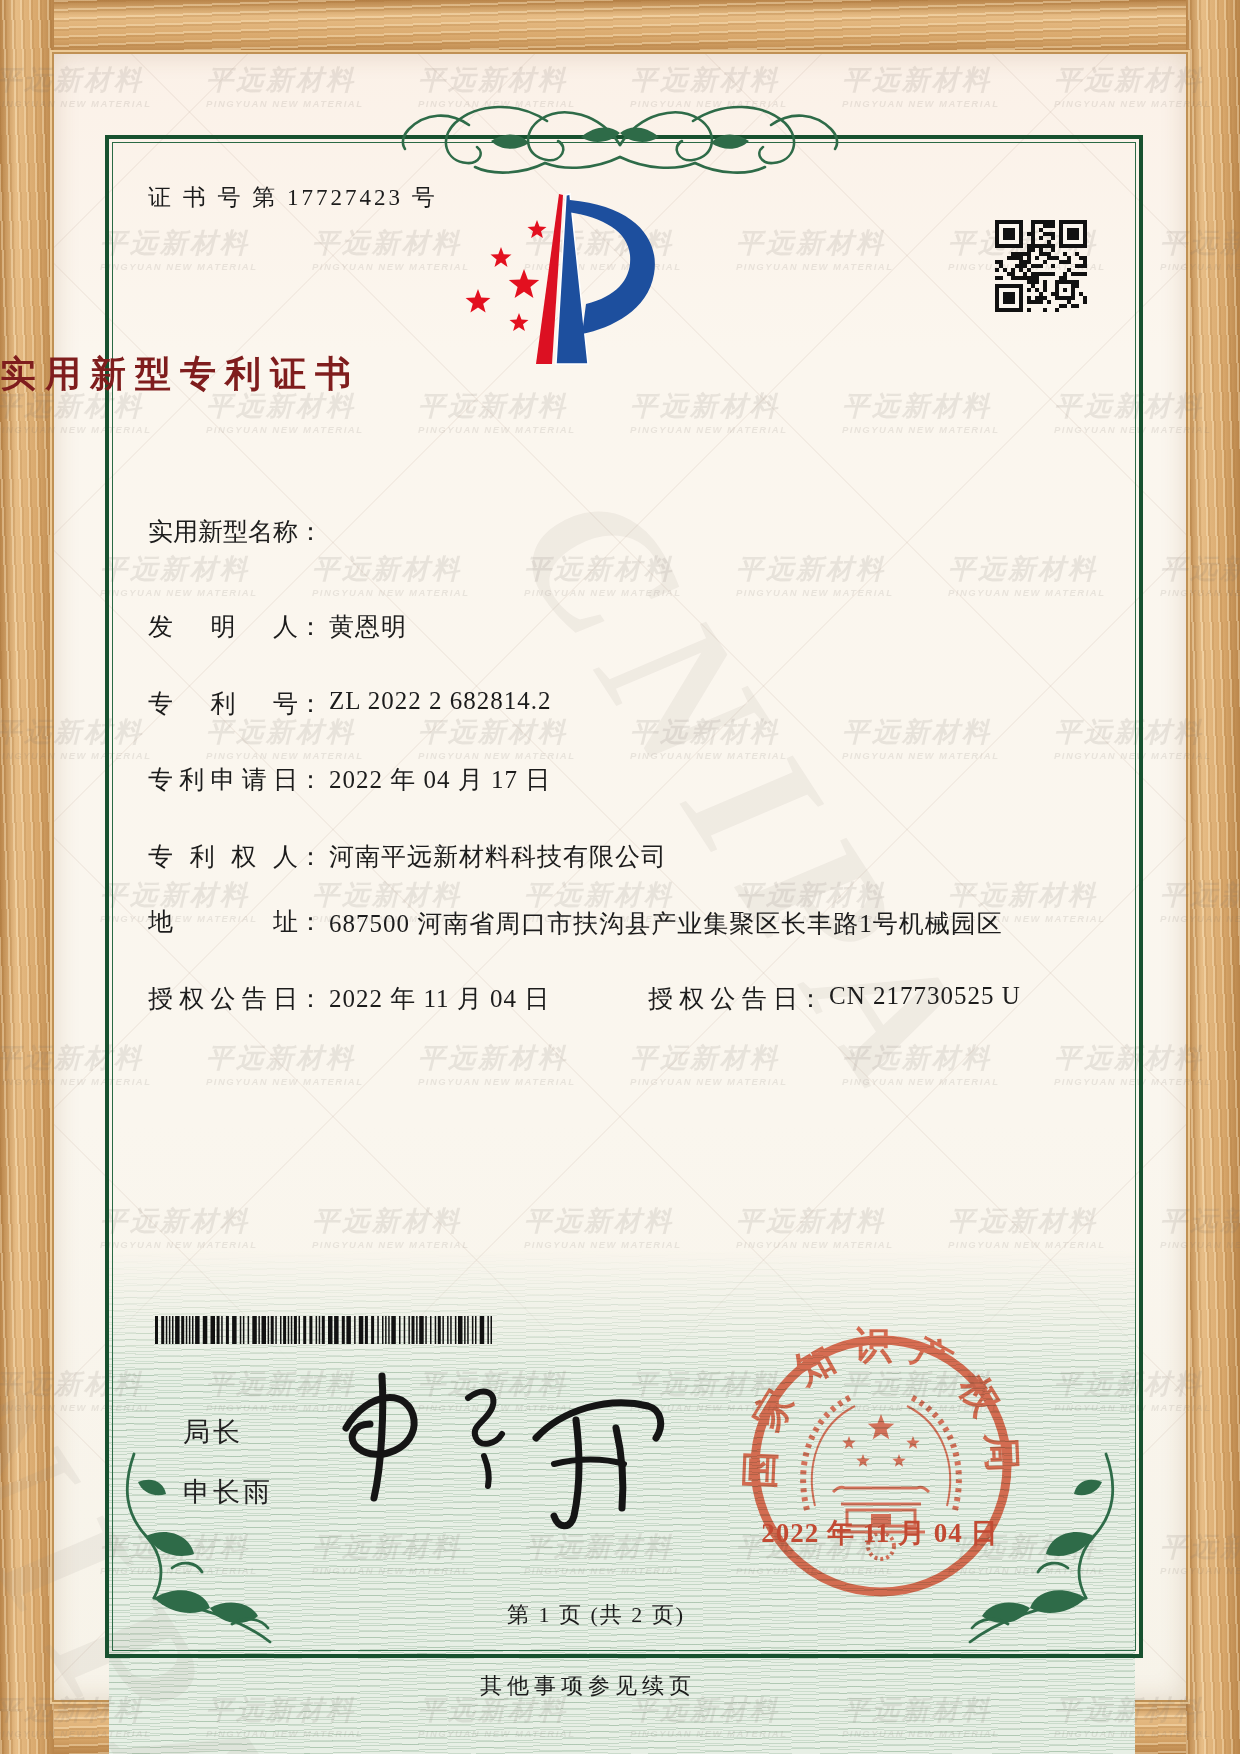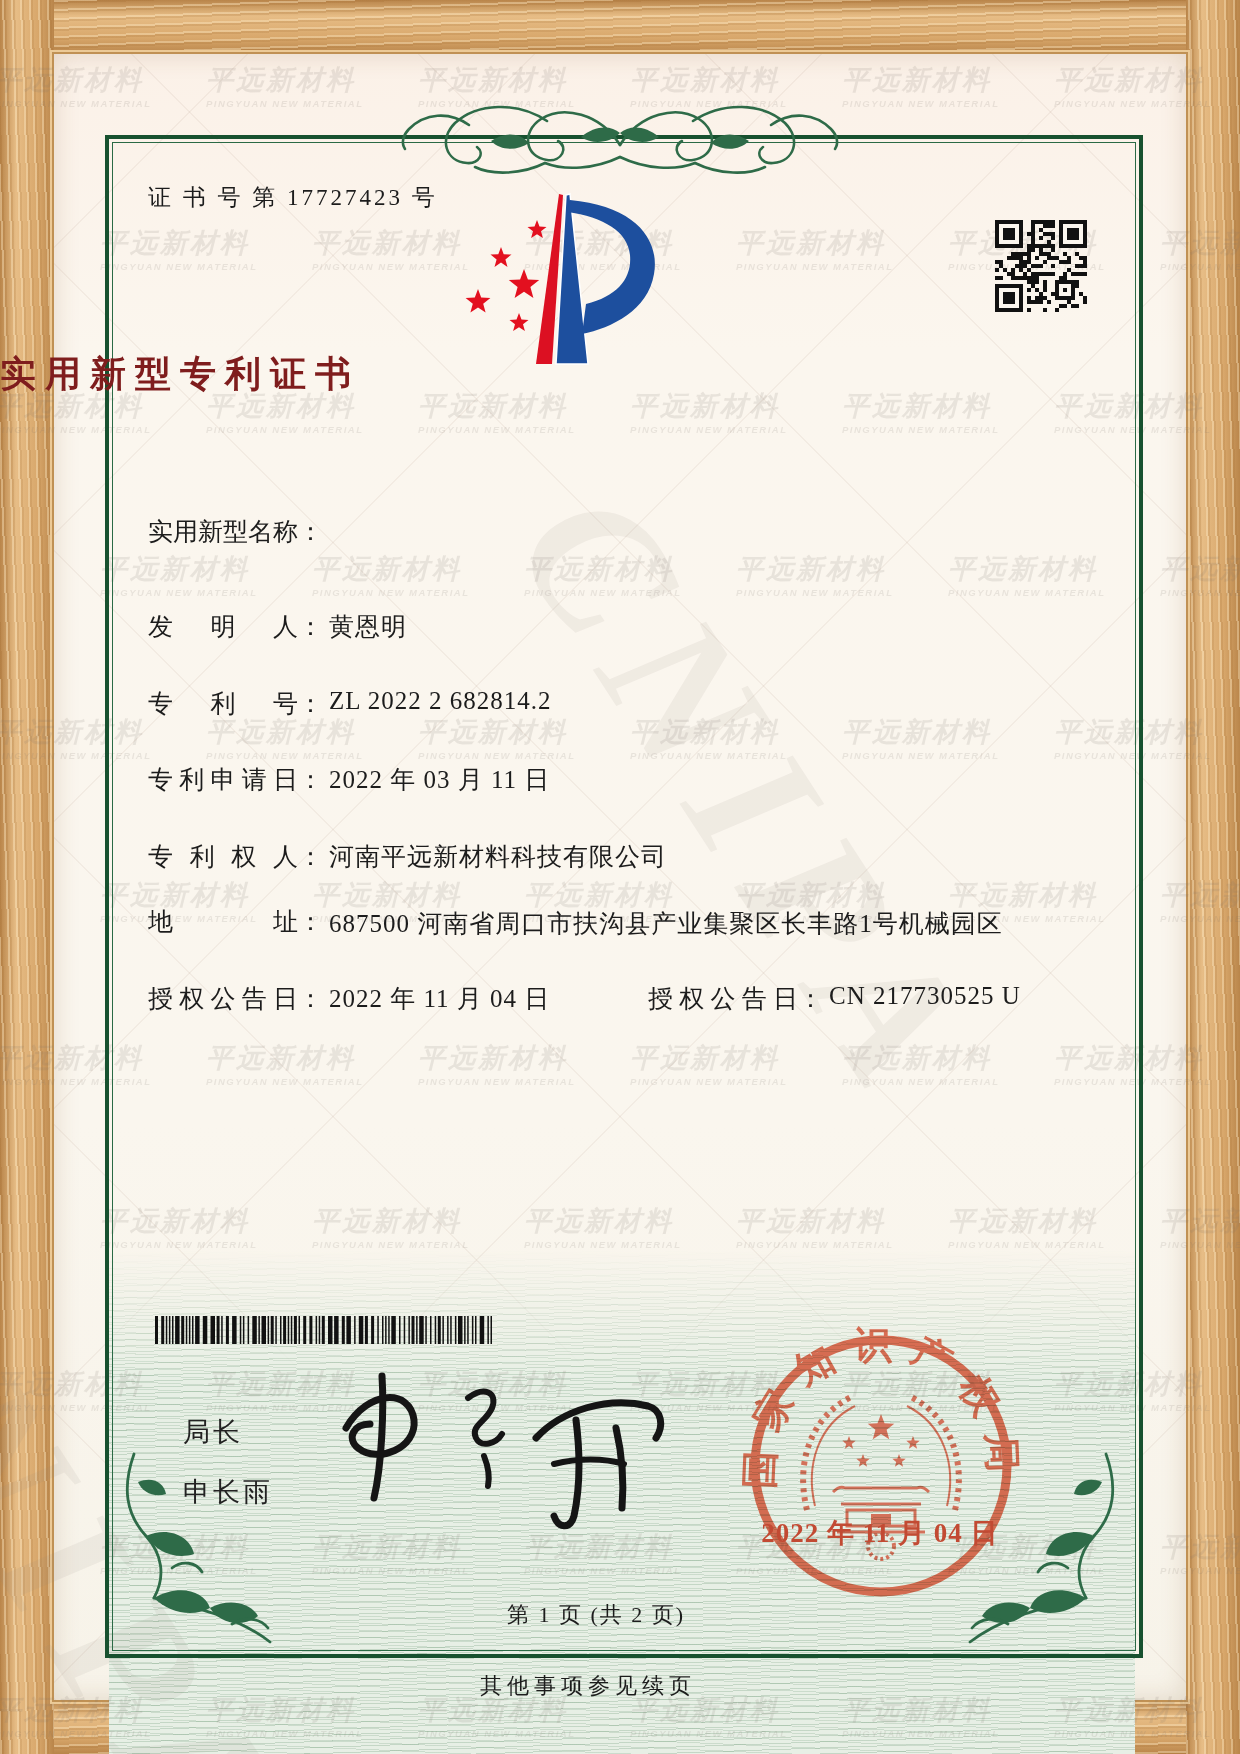--- a/index.html
+++ b/index.html
@@ -584,21 +584,21 @@
       <span class="fvalue">黄恩明</span>
   </div>
   <div class="field" style="top:687px;">
     <span class="flabel">专利号</span>
       <span class="fcolon">：</span>
       <span class="fvalue">ZL 2022 2 682814.2</span>
   </div>
   <div class="field" style="top:763px;">
     <span class="flabel">专利申请日</span>
       <span class="fcolon">：</span>
-      <span class="fvalue">2022 年 03 月 11 日</span>
+      <span class="fvalue">2022 年 04 月 17 日</span>
   </div>
   <div class="field" style="top:840px;">
     <span class="flabel">专利权人</span>
       <span class="fcolon">：</span>
       <span class="fvalue">河南平远新材料科技有限公司</span>
   </div>
   <div class="field" style="top:905px;font-family:Liberation Serif, serif;">
     <span class="flabel">地址</span>
       <span class="fcolon">：</span>
       <span class="fvalue wrap">687500 河南省周口市扶沟县产业集聚区长丰路1号机械园区</span>

